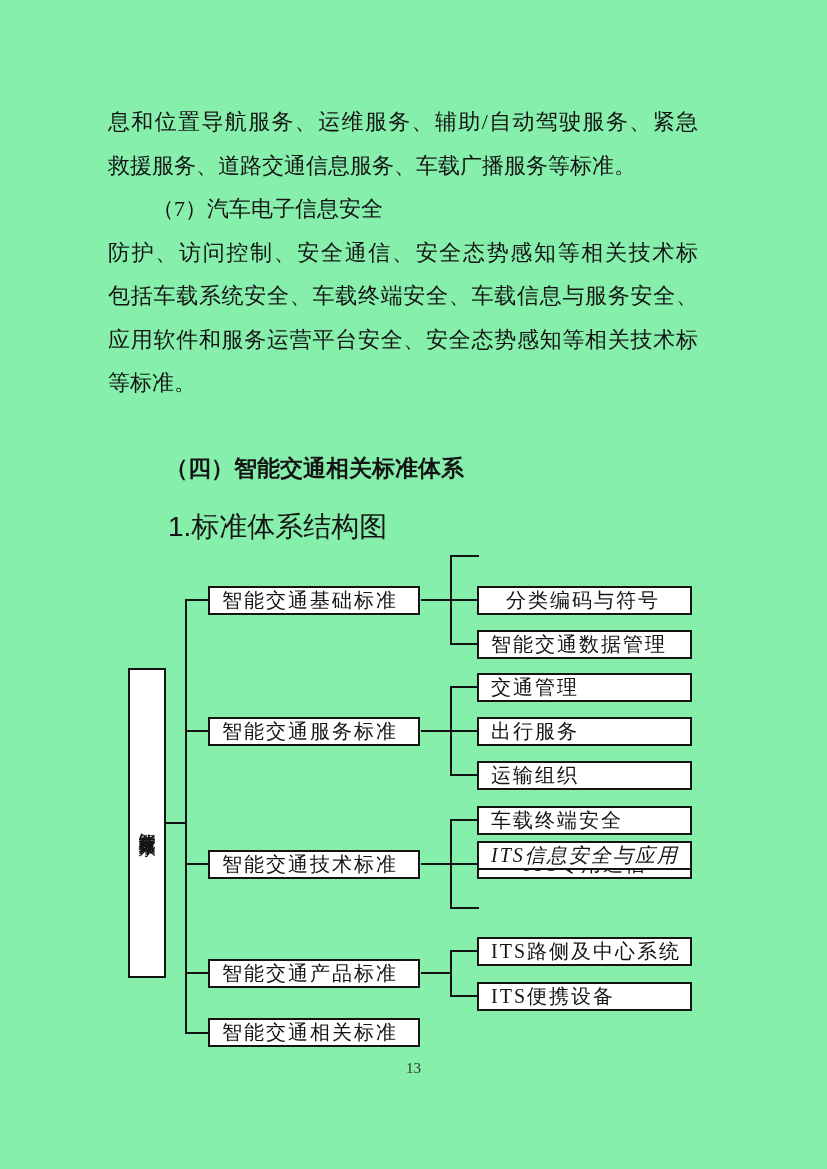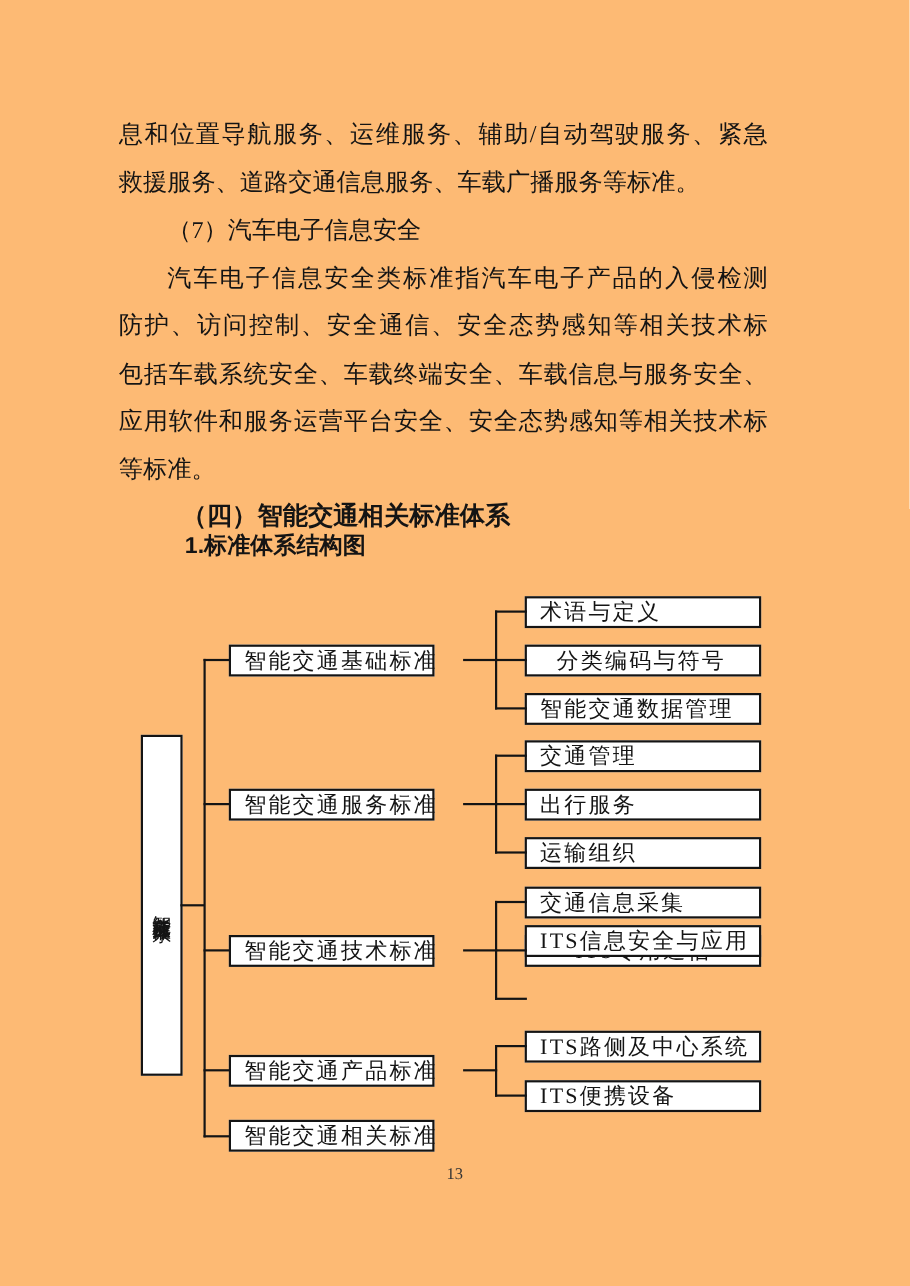--- a/index.html
+++ b/index.html
@@ -1,19 +1,19 @@
 <!DOCTYPE html>
 <html><head>
 <meta charset="utf-8">
 <style>
   html,body { margin:0; padding:0; background:#ffffff; }
   .page {
     position:relative;
     width:827px; height:1169px;
-    background:#fdba74;
+    background:#86efac;
     font-family:"Liberation Serif", serif;
     color:#141414;
     overflow:hidden;
   }
 
   
   .textblock { position:absolute; left:108px; top:100px; width:590px; }
   .line {
     height:43.5px; line-height:43.5px;
     font-size:22px;
@@ -24,37 +24,37 @@
 
   
   .h-section {
     position:absolute; left:108px; top:446px; width:640px;
     height:44px; line-height:44px;
     font-size:23px; font-weight:bold; text-indent:57px;
     font-family:"Liberation Sans", sans-serif;
     white-space:nowrap;
   }
   .h-sub {
-    position:absolute; left:108px; top:475px; width:640px;
+    position:absolute; left:108px; top:505px; width:640px;
     height:44px; line-height:44px;
-    font-size:21px; font-weight:bold; text-indent:60px;
+    font-size:28px; font-weight:normal; text-indent:60px;
     font-family:"Liberation Sans", sans-serif;
     white-space:nowrap;
   }
 
   
   .diagram { position:absolute; left:0; top:0; width:827px; height:1169px; }
   .box {
     position:absolute; box-sizing:border-box;
     border:2px solid #141414; background:#fff;
     display:flex; align-items:center;
     font-size:20px; letter-spacing:2px;
     padding-left:12px; white-space:nowrap;
   }
-  .mid  { left:208px; width:187px; height:29px; }
+  .mid  { left:208px; width:212px; height:29px; }
   .leaf { left:477px; width:215px; height:29px; }
   .root-box {
     left:128px; top:668px; width:38px; height:310px;
     padding:0; justify-content:center;
     writing-mode:vertical-rl; text-orientation:upright;
     font-size:17px; letter-spacing:1px;
   }
   .ln { position:absolute; background:#141414; }
 
   .pagenum {
@@ -64,51 +64,49 @@
 </style>
 </head>
 <body>
 
 <div class="page">
 
   <div class="textblock">
     <div class="line j">息和位置导航服务、运维服务、辅助/自动驾驶服务、紧急</div>
     <div class="line">救援服务、道路交通信息服务、车载广播服务等标准。</div>
     <div class="line ind">（7）汽车电子信息安全</div>
-    <div class="line ind j">汽车电子信息安全类标准指汽车电子产品的入侵检测</div>
     <div class="line j">防护、访问控制、安全通信、安全态势感知等相关技术标准，</div>
     <div class="line j">包括车载系统安全、车载终端安全、车载信息与服务安全、</div>
     <div class="line j">应用软件和服务运营平台安全、安全态势感知等相关技术标准</div>
     <div class="line">等标准。</div>
   </div>
 
   <div class="h-section">（四）智能交通相关标准体系</div>
   <div class="h-sub">1.标准体系结构图</div>
 
   <div class="diagram">
 
     <div class="box root-box">智能交通标准体系</div>
 
     <div class="box mid" style="top:586px;">智能交通基础标准</div>
     <div class="box mid" style="top:717px;">智能交通服务标准</div>
     <div class="box mid" style="top:850px;">智能交通技术标准</div>
     <div class="box mid" style="top:959px;text-align:right;">智能交通产品标准</div>
     <div class="box mid" style="top:1018px;">智能交通相关标准</div>
 
-    <div class="box leaf" style="top:542px;">术语与定义</div>
     <div class="box leaf" style="top:586px;padding-left:27px;">分类编码与符号</div>
     <div class="box leaf" style="top:630px;">智能交通数据管理</div>
 
     <div class="box leaf" style="top:673px;">交通管理</div>
     <div class="box leaf" style="top:717px;">出行服务</div>
     <div class="box leaf" style="top:761px;">运输组织</div>
 
-    <div class="box leaf" style="top:806px;">交通信息采集</div>
+    <div class="box leaf" style="top:806px;">车载终端安全</div>
     <div class="box leaf" style="top:850px;padding-left:44px;">ITS专用通信</div>
-    <div class="box leaf" style="top:841px;">ITS信息安全与应用</div>
+    <div class="box leaf" style="top:841px;font-style:italic;">ITS信息安全与应用</div>
 
     <div class="box leaf" style="top:937px;">ITS路侧及中心系统</div>
     <div class="box leaf" style="top:982px;">ITS便携设备</div>
 
     <div class="ln" style="left:164px;top:822px;width:22px;height:2px;"></div>
 
     <div class="ln" style="left:185px;top:599px;width:2px;height:435px;"></div>
 
     <div class="ln" style="left:185px;top:599px;width:25px;height:2px;"></div>
     <div class="ln" style="left:185px;top:730px;width:25px;height:2px;"></div>

